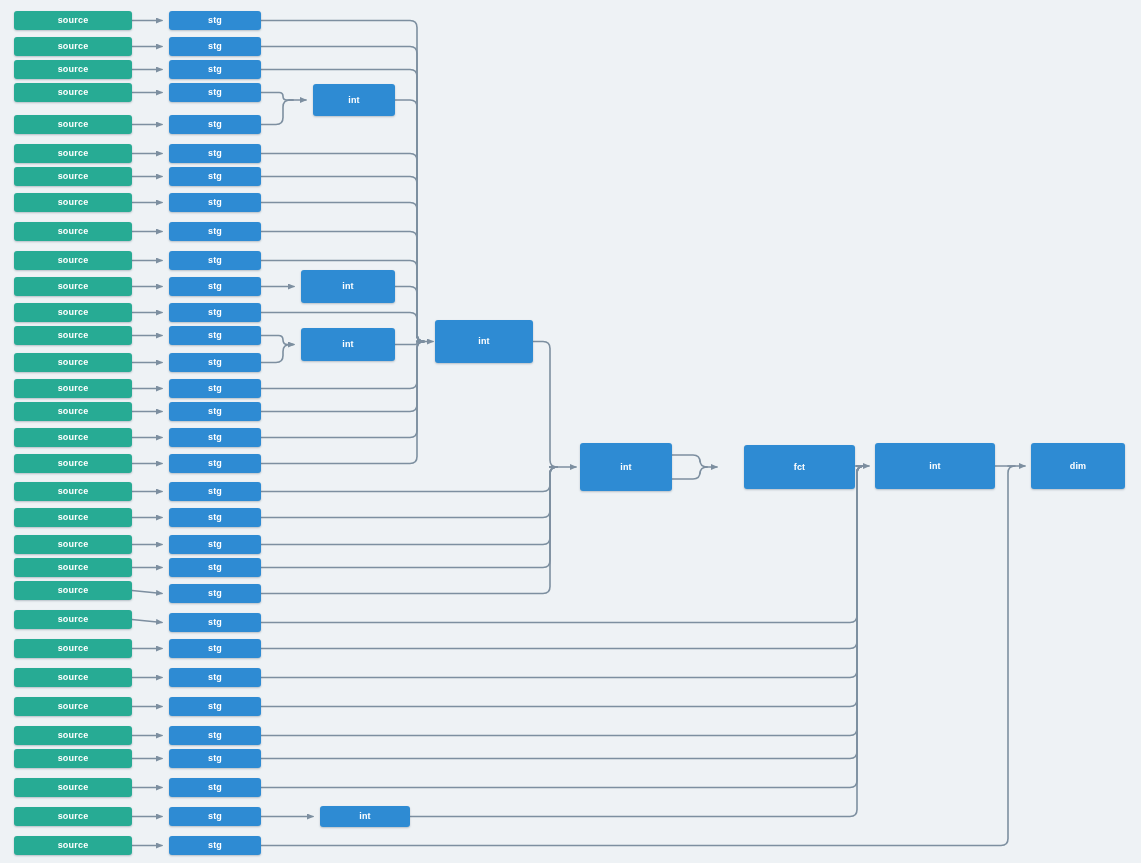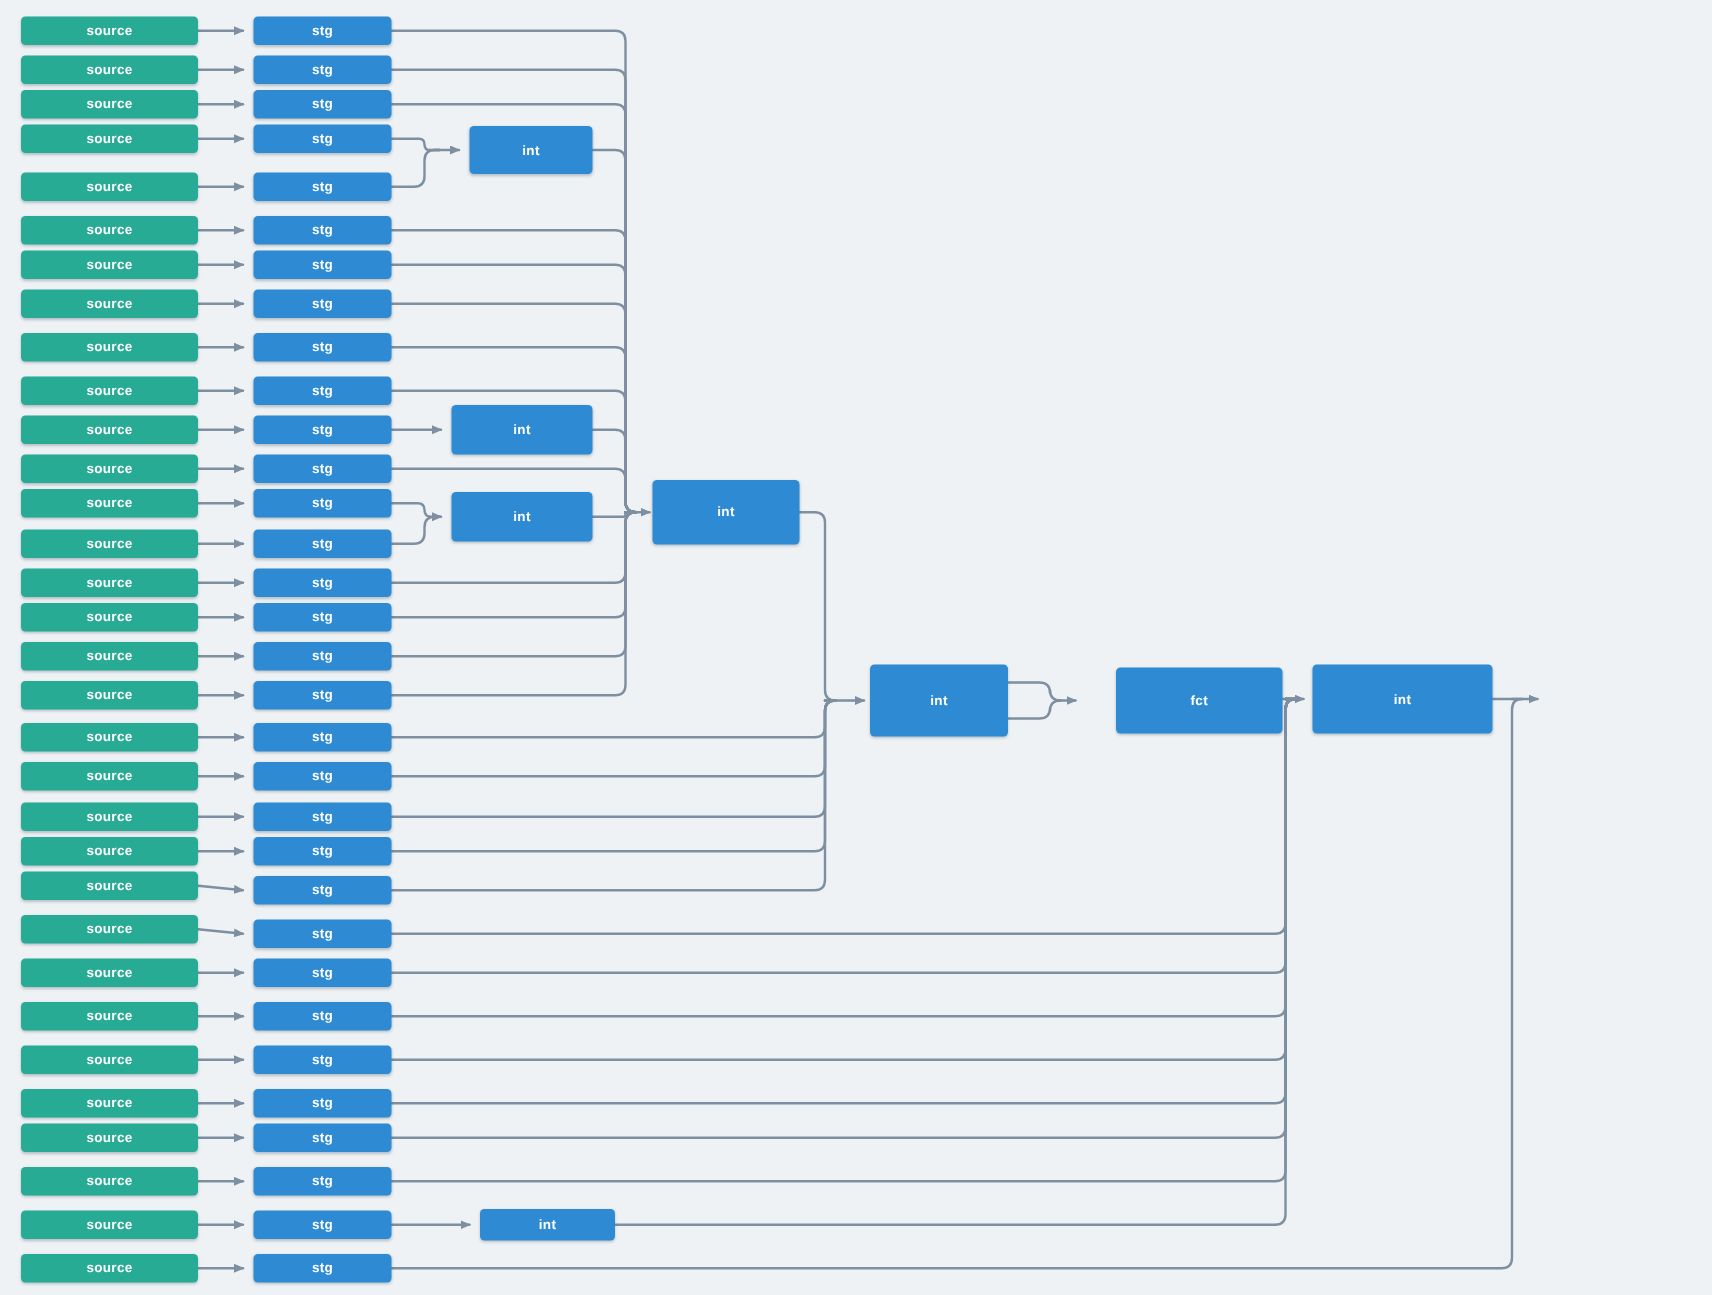--- a/index.html
+++ b/index.html
@@ -325,16 +325,19 @@
     </div>
     <div class="node int" style="left: 580px; top: 443px; width: 92px; height: 48px; background: rgb(46, 139, 211);">
       <span class="lbl">int</span>
     </div>
     <div class="node fct" style="left: 724px; top: 445px; width: 111px; height: 44px; background: rgb(46, 139, 211); margin-left: 20px;">
       <span class="lbl">fct</span>
     </div>
     <div class="node int" style="left: 875px; top: 443px; width: 120px; height: 46px; background: rgb(46, 139, 211);">
       <span class="lbl">int</span>
     </div>
+    <div class="node dim" style="left: 1031px; top: 443px; width: 94px; height: 46px; background: rgb(46, 139, 211);">
+      <span class="lbl">dim</span>
+    </div>
     <div class="node int" style="left: 320px; top: 806px; width: 90px; height: 21px; background: rgb(46, 139, 211);">
       <span class="lbl">int</span>
     </div>
   </div>
 
 </body></html>

